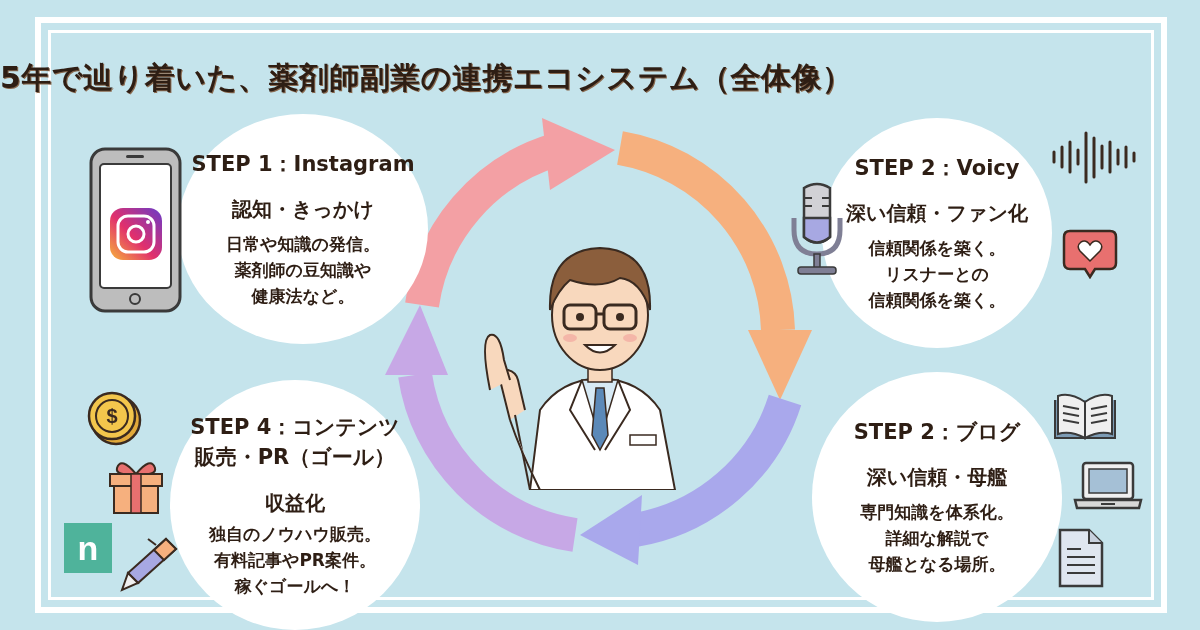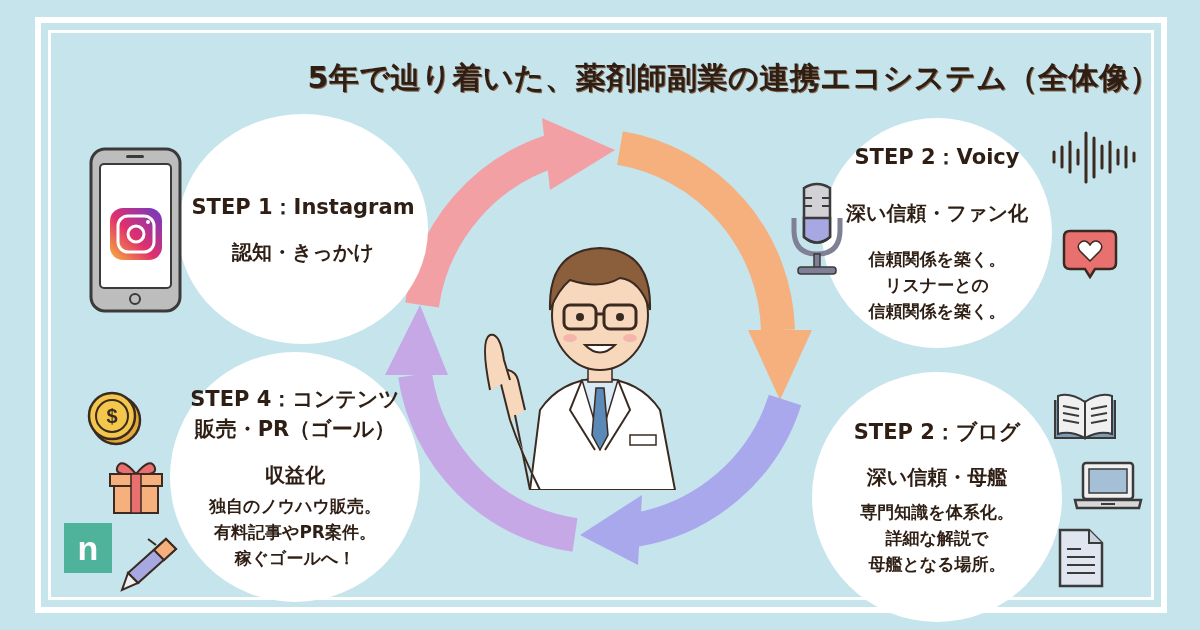--- a/index.html
+++ b/index.html
@@ -12,39 +12,39 @@
   }
   .frame-outer {
     position: absolute; left: 35px; top: 17px; width: 1132px; height: 596px;
     border: 6px solid #ffffff;
   }
   .frame-inner {
     position: absolute; left: 48px; top: 30px; width: 1106px; height: 570px;
     border: 3px solid #ffffff;
   }
   .title {
-    position: absolute; left: 0; top: 58px; width: 1160px; text-align: right;
+    position: absolute; left: 0; top: 58px; width: 1160px; text-align: left;
     font-size: 30px; font-weight: bold; color: #2e1e14;
     letter-spacing: 0.5px;
     text-shadow: 1px 1px 0 #8a6a50;
   }
   .bubble {
     position: absolute; background: #ffffff; border-radius: 50%;
     display: flex; flex-direction: column; align-items: center; justify-content: center;
     text-align: center;
   }
   .step-title { font-weight: bold; font-size: 21px; white-space: nowrap; }
   .step-sub { font-weight: bold; font-size: 20px; margin-top: 18px; white-space: nowrap; }
   .step-desc { font-size: 17px; font-weight: bold; line-height: 26px; margin-top: 8px; }
   .step-desc div { white-space: nowrap; }
 
   #b1 { left: 178px; top: 114px; width: 250px; height: 230px; }
-  #b2 { left: 822px; top: 118px; width: 230px; height: 230px; gap: 11px; }
+  #b2 { left: 822px; top: 118px; width: 230px; height: 230px; }
   #b3 { left: 812px; top: 372px; width: 250px; height: 250px; }
-  #b4 { left: 170px; top: 352px; width: 250px; height: 250px; }
+  #b4 { left: 170px; top: 380px; width: 250px; height: 250px; }
   #b4 .step-title { line-height: 30px; }
 
   .icon { position: absolute; }
   .cycle { position: absolute; left: 380px; top: 110px; }
   .character { position: absolute; left: 470px; top: 210px; }
 </style>
 </head>
 <body>
 
 <div class="frame-outer"></div>
@@ -100,20 +100,25 @@
 
   <path d="M 40 210 L 30 170 Q 28 160 38 160 Q 46 162 48 170 L 55 200" fill="#f8d8bd" stroke="#3a2a20" stroke-width="2"></path>
   <path d="M 20 180 Q 10 130 20 125 Q 30 122 34 150 L 40 170" fill="#f8d8bd" stroke="#3a2a20" stroke-width="2"></path>
   <path d="M 45 205 L 60 280" stroke="#3a2a20" stroke-width="2" fill="none"></path>
   <path d="M 40 210 Q 50 240 70 280" fill="#ffffff" stroke="#3a2a20" stroke-width="2"></path>
 </svg>
 
 <div class="bubble" id="b1">
   <div class="step-title">STEP 1：Instagram</div>
   <div class="step-sub">認知・きっかけ</div>
+  <div class="step-desc">
+    <div>日常や知識の発信。</div>
+    <div>薬剤師の豆知識や</div>
+    <div>健康法など。</div>
+  </div>
 </div>
 
 <div class="bubble" id="b2">
   <div class="step-title">STEP 2：Voicy</div>
   <div class="step-sub">深い信頼・ファン化</div>
   <div class="step-desc">
     <div>信頼関係を築く。</div>
     <div>リスナーとの</div>
     <div>信頼関係を築く。</div>
   </div>

